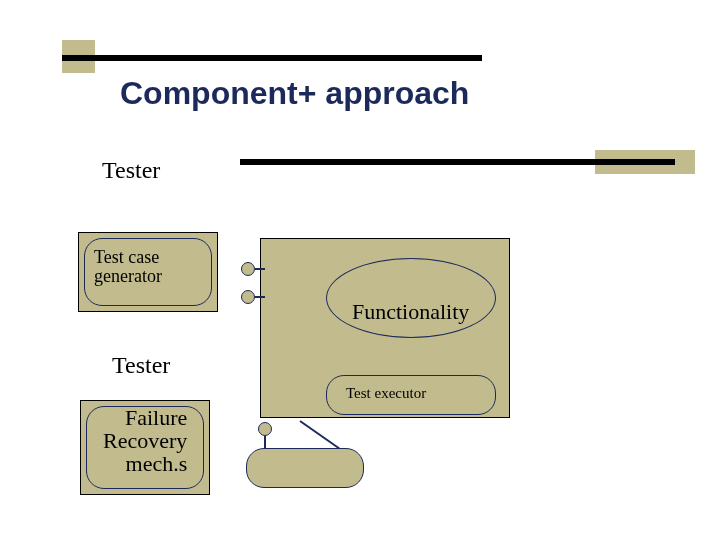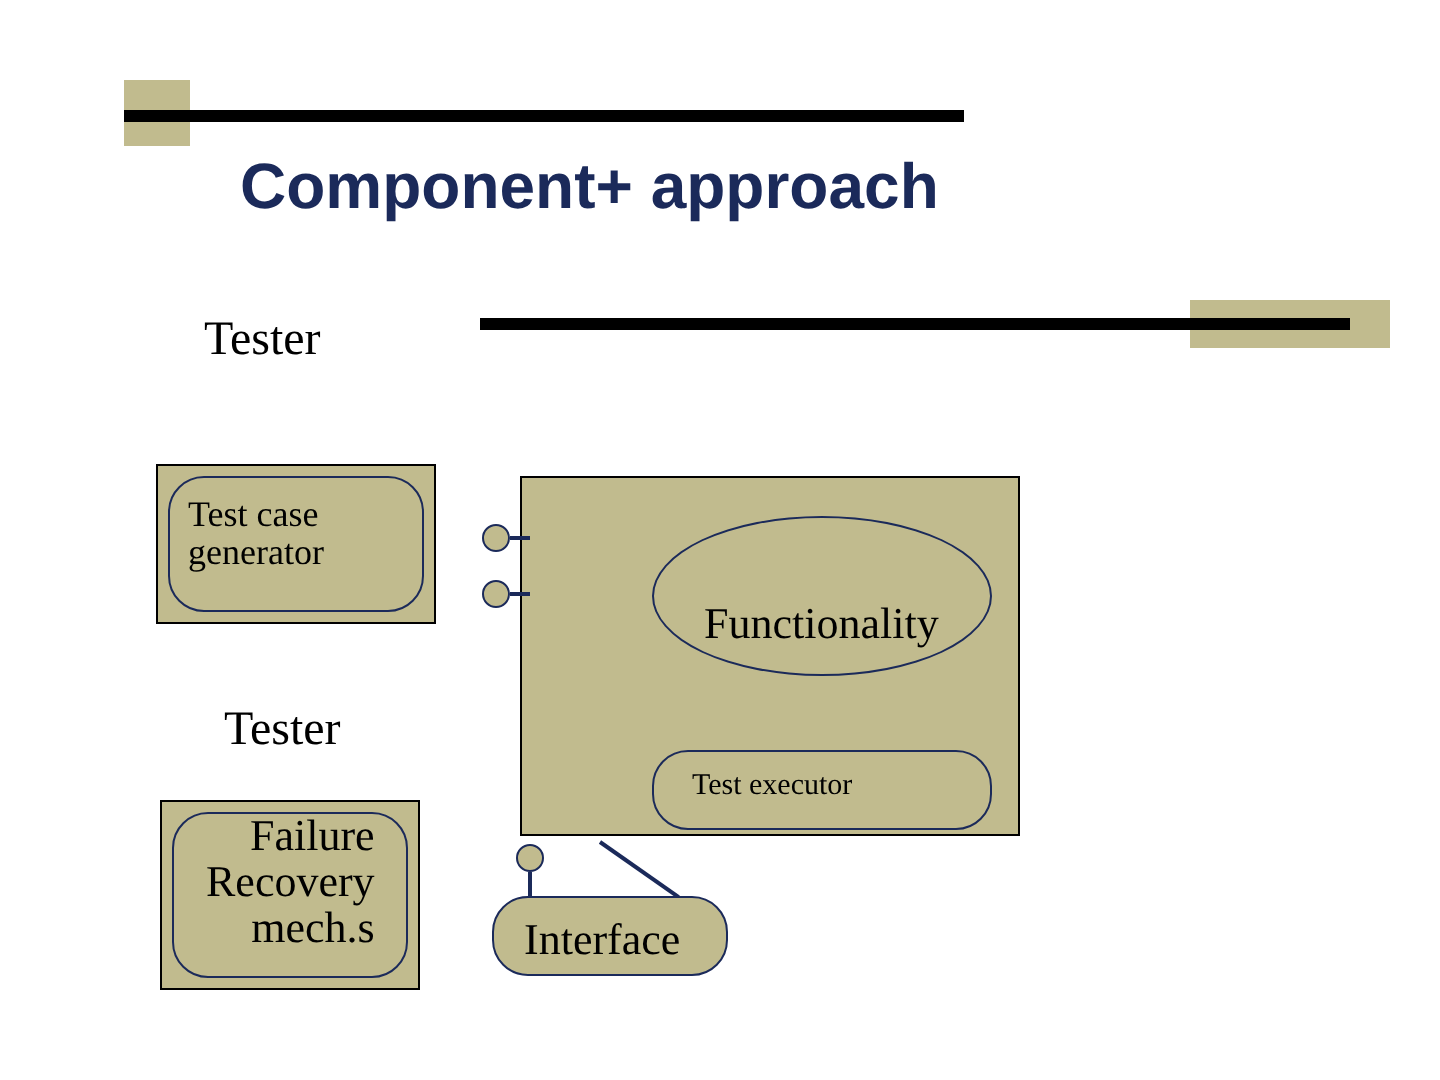--- a/index.html
+++ b/index.html
@@ -154,15 +154,14 @@
   <div class="box frm"></div>
   <div class="rounded frm"></div>
   <div class="label frm" style="white-space:pre;">Failure
 Recovery
 mech.s</div>
 
   <div class="port p3"></div>
   <div class="stick s3"></div>
   <div class="diag"></div>
   <div class="rounded iface"></div>
-  <div class="label iface">Interface</div>
 
 </div>
 
 </body></html>

